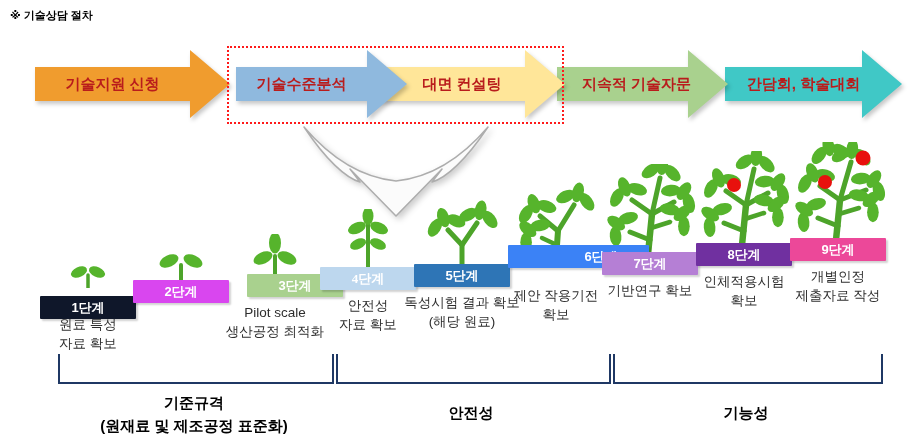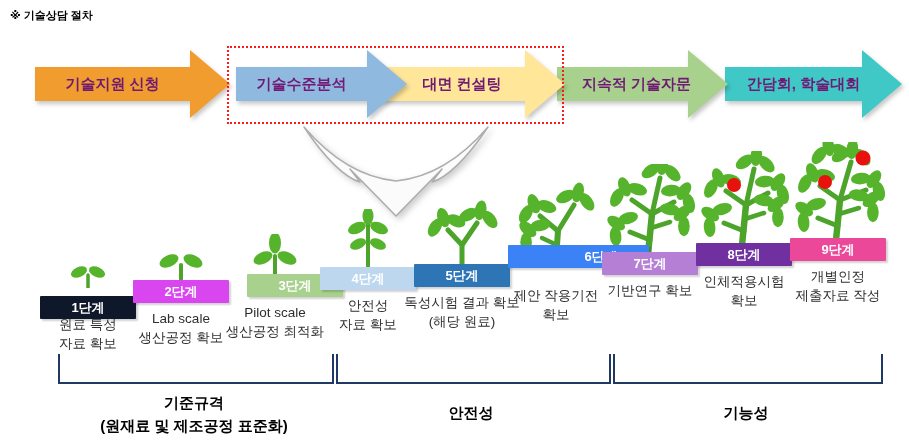--- a/index.html
+++ b/index.html
@@ -6,21 +6,21 @@
   #canvas{
     position:relative;width:909px;height:448px;background:#fff;overflow:hidden;
     font-family:"Liberation Sans","DejaVu Sans",sans-serif;color:#1a1a1a;
   }
   .title{position:absolute;left:10px;top:8px;font-size:11px;font-weight:bold;color:#000;}
   
   .arrow{position:absolute;top:50px;height:68px;}
   .arrow svg{position:absolute;left:0;top:0;filter:drop-shadow(2px 3px 2px rgba(0,0,0,.22));}
   .arrow .alabel{
     position:absolute;left:0;top:0;height:68px;display:flex;align-items:center;justify-content:center;
-    font-size:15px;font-weight:bold;color:#701a75;white-space:nowrap;
+    font-size:15px;font-weight:bold;color:#b91c1c;white-space:nowrap;
   }
   .highlight-box{
     position:absolute;left:227px;top:46px;width:333px;height:74px;
     border:2px dotted #ff1a1a;z-index:20;pointer-events:none;
   }
   .down-arrow{position:absolute;left:298px;top:124px;filter:drop-shadow(3px 3px 3px rgba(0,0,0,.2));}
   
   .bar{
     position:absolute;width:96px;height:23px;line-height:23px;text-align:center;
     color:#fff;font-size:13px;font-weight:bold;box-shadow:2px 2px 2px rgba(0,0,0,.18);
@@ -172,35 +172,31 @@
     <use href="#cl" transform="translate(42,16) rotate(-12)"></use>
     <use href="#cl" transform="translate(78,47) rotate(35)"></use>
     <use href="#cl" transform="translate(73,65) rotate(50)"></use>
     <circle class="berry" cx="36" cy="40" r="7"></circle>
     <circle class="berry" cx="74" cy="16" r="7.5"></circle>
   </svg>
 
   <div class="bar" style="left: 40px; top: 296px; background-color: #0f172a;">1단계</div>
   <div class="bar" style="left: 133px; top: 280px; background-color: #d946ef;">2단계</div>
   <div class="bar" style="left: 227px; top: 274px; background-color: rgb(169, 209, 142); margin-left: 20px;">3단계</div>
-  <div class="bar" style="left: 320px; top: 267px; background-color: rgb(189, 215, 238);">4단계</div>
+  <div class="bar" style="left: 320px; top: 267px; background-color: rgb(189, 215, 238); font-family: Liberation Serif, serif;">4단계</div>
   <div class="bar" style="left: 414px; top: 264px; background-color: rgb(46, 117, 182);">5단계</div>
   <div class="bar" style="left: 508px; top: 245px; background-color: #3b82f6; padding-left: 45px;">6단계</div>
   <div class="bar" style="left: 602px; top: 252px; background-color: rgb(181, 127, 213);">7단계</div>
   <div class="bar" style="left: 696px; top: 243px; background-color: rgb(112, 48, 160);">8단계</div>
   <div class="bar" style="left: 790px; top: 238px; background-color: #ec4899;">9단계</div>
 
   <div class="desc" style="left:28px;top:316px;width:120px">
     <div>원료 특성</div>
       <div>자료 확보</div>
   </div>
-  <div class="desc" style="left:121px;top:310px;width:120px">
-    <div>Lab scale</div>
-      <div>생산공정 확보</div>
-  </div>
   <div class="desc" style="left:215px;top:304px;width:120px">
     <div>Pilot scale</div>
       <div>생산공정 최적화</div>
   </div>
   <div class="desc" style="left:308px;top:297px;width:120px">
     <div>안전성</div>
       <div>자료 확보</div>
   </div>
   <div class="desc" style="left:387px;top:294px;width:150px">
     <div>독성시험 결과 확보</div>

